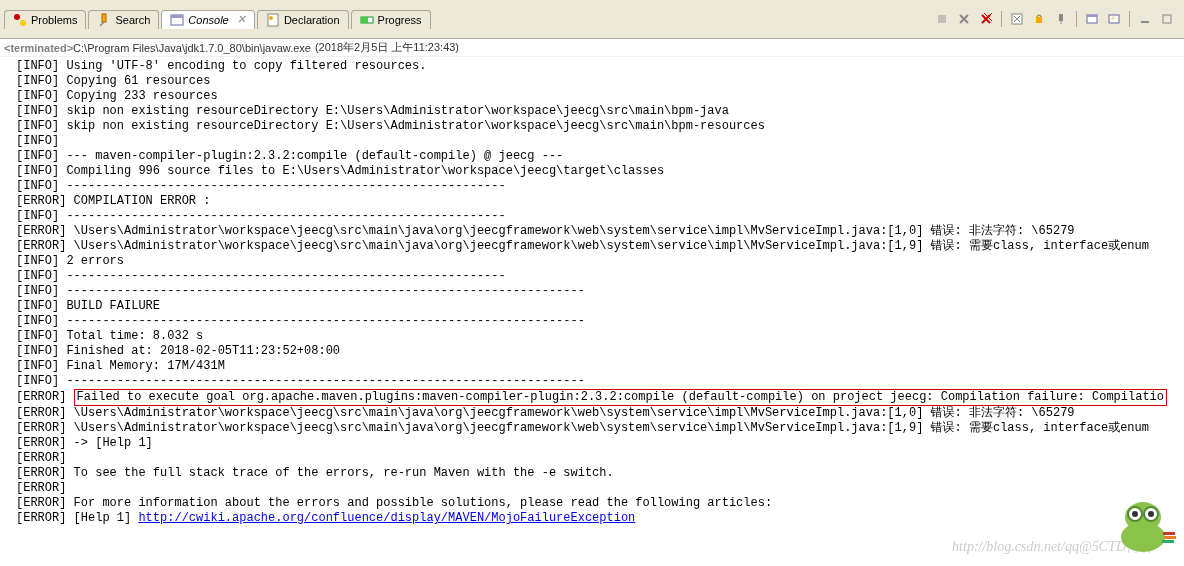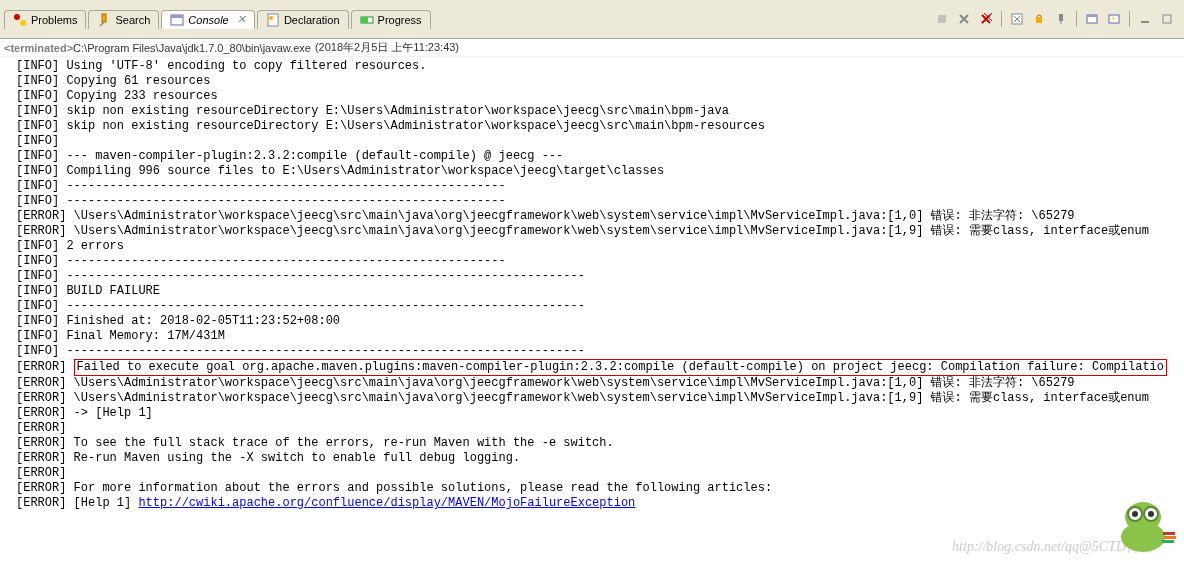--- a/index.html
+++ b/index.html
@@ -146,40 +146,41 @@
   <div id="block1">
       <div class="line">[INFO] Using 'UTF-8' encoding to copy filtered resources.</div>
       <div class="line">[INFO] Copying 61 resources</div>
       <div class="line">[INFO] Copying 233 resources</div>
       <div class="line">[INFO] skip non existing resourceDirectory E:\Users\Administrator\workspace\jeecg\src\main\bpm-java</div>
       <div class="line">[INFO] skip non existing resourceDirectory E:\Users\Administrator\workspace\jeecg\src\main\bpm-resources</div>
       <div class="line">[INFO] </div>
       <div class="line">[INFO] --- maven-compiler-plugin:2.3.2:compile (default-compile) @ jeecg ---</div>
       <div class="line">[INFO] Compiling 996 source files to E:\Users\Administrator\workspace\jeecg\target\classes</div>
       <div class="line">[INFO] -------------------------------------------------------------</div>
+      <div class="line">[ERROR] COMPILATION ERROR : </div>
       <div class="line">[INFO] -------------------------------------------------------------</div>
       <div class="line">[ERROR] \Users\Administrator\workspace\jeecg\src\main\java\org\jeecgframework\web\system\service\impl\MvServiceImpl.java:[1,0] 错误: 非法字符: \65279</div>
       <div class="line">[ERROR] \Users\Administrator\workspace\jeecg\src\main\java\org\jeecgframework\web\system\service\impl\MvServiceImpl.java:[1,9] 错误: 需要class, interface或enum</div>
       <div class="line">[INFO] 2 errors </div>
       <div class="line">[INFO] -------------------------------------------------------------</div>
       <div class="line">[INFO] ------------------------------------------------------------------------</div>
       <div class="line">[INFO] BUILD FAILURE</div>
       <div class="line">[INFO] ------------------------------------------------------------------------</div>
+      <div class="line">[INFO] Total time: 8.032 s</div>
       <div class="line">[INFO] Finished at: 2018-02-05T11:23:52+08:00</div>
       <div class="line">[INFO] Final Memory: 17M/431M</div>
       <div class="line">[INFO] ------------------------------------------------------------------------</div>
     </div>
   <div class="line"><span>[ERROR] </span><span class="highlight-box">Failed to execute goal org.apache.maven.plugins:maven-compiler-plugin:2.3.2:compile (default-compile) on project jeecg: Compilation failure: Compilatio</span></div>
   <div id="block2">
       <div class="line">[ERROR] \Users\Administrator\workspace\jeecg\src\main\java\org\jeecgframework\web\system\service\impl\MvServiceImpl.java:[1,0] 错误: 非法字符: \65279</div>
       <div class="line">[ERROR] \Users\Administrator\workspace\jeecg\src\main\java\org\jeecgframework\web\system\service\impl\MvServiceImpl.java:[1,9] 错误: 需要class, interface或enum</div>
       <div class="line">[ERROR] -&gt; [Help 1]</div>
       <div class="line">[ERROR] </div>
       <div class="line">[ERROR] To see the full stack trace of the errors, re-run Maven with the -e switch.</div>
-      <div class="line">[ERROR] Re-run Maven using the -X switch to enable full debug logging.</div>
       <div class="line">[ERROR] </div>
       <div class="line">[ERROR] For more information about the errors and possible solutions, please read the following articles:</div>
     </div>
   <div class="line"><span>[ERROR] [Help 1] </span><a href="#">http://cwiki.apache.org/confluence/display/MAVEN/MojoFailureException</a></div>
 </div>
 
 <div class="watermark">http://blog.csdn.net/qq@5CTD博客</div>
 <div class="mascot">
   <svg viewBox="0 0 70 62">
       <ellipse cx="35" cy="45" rx="22" ry="15" fill="#8bc34a"></ellipse>

